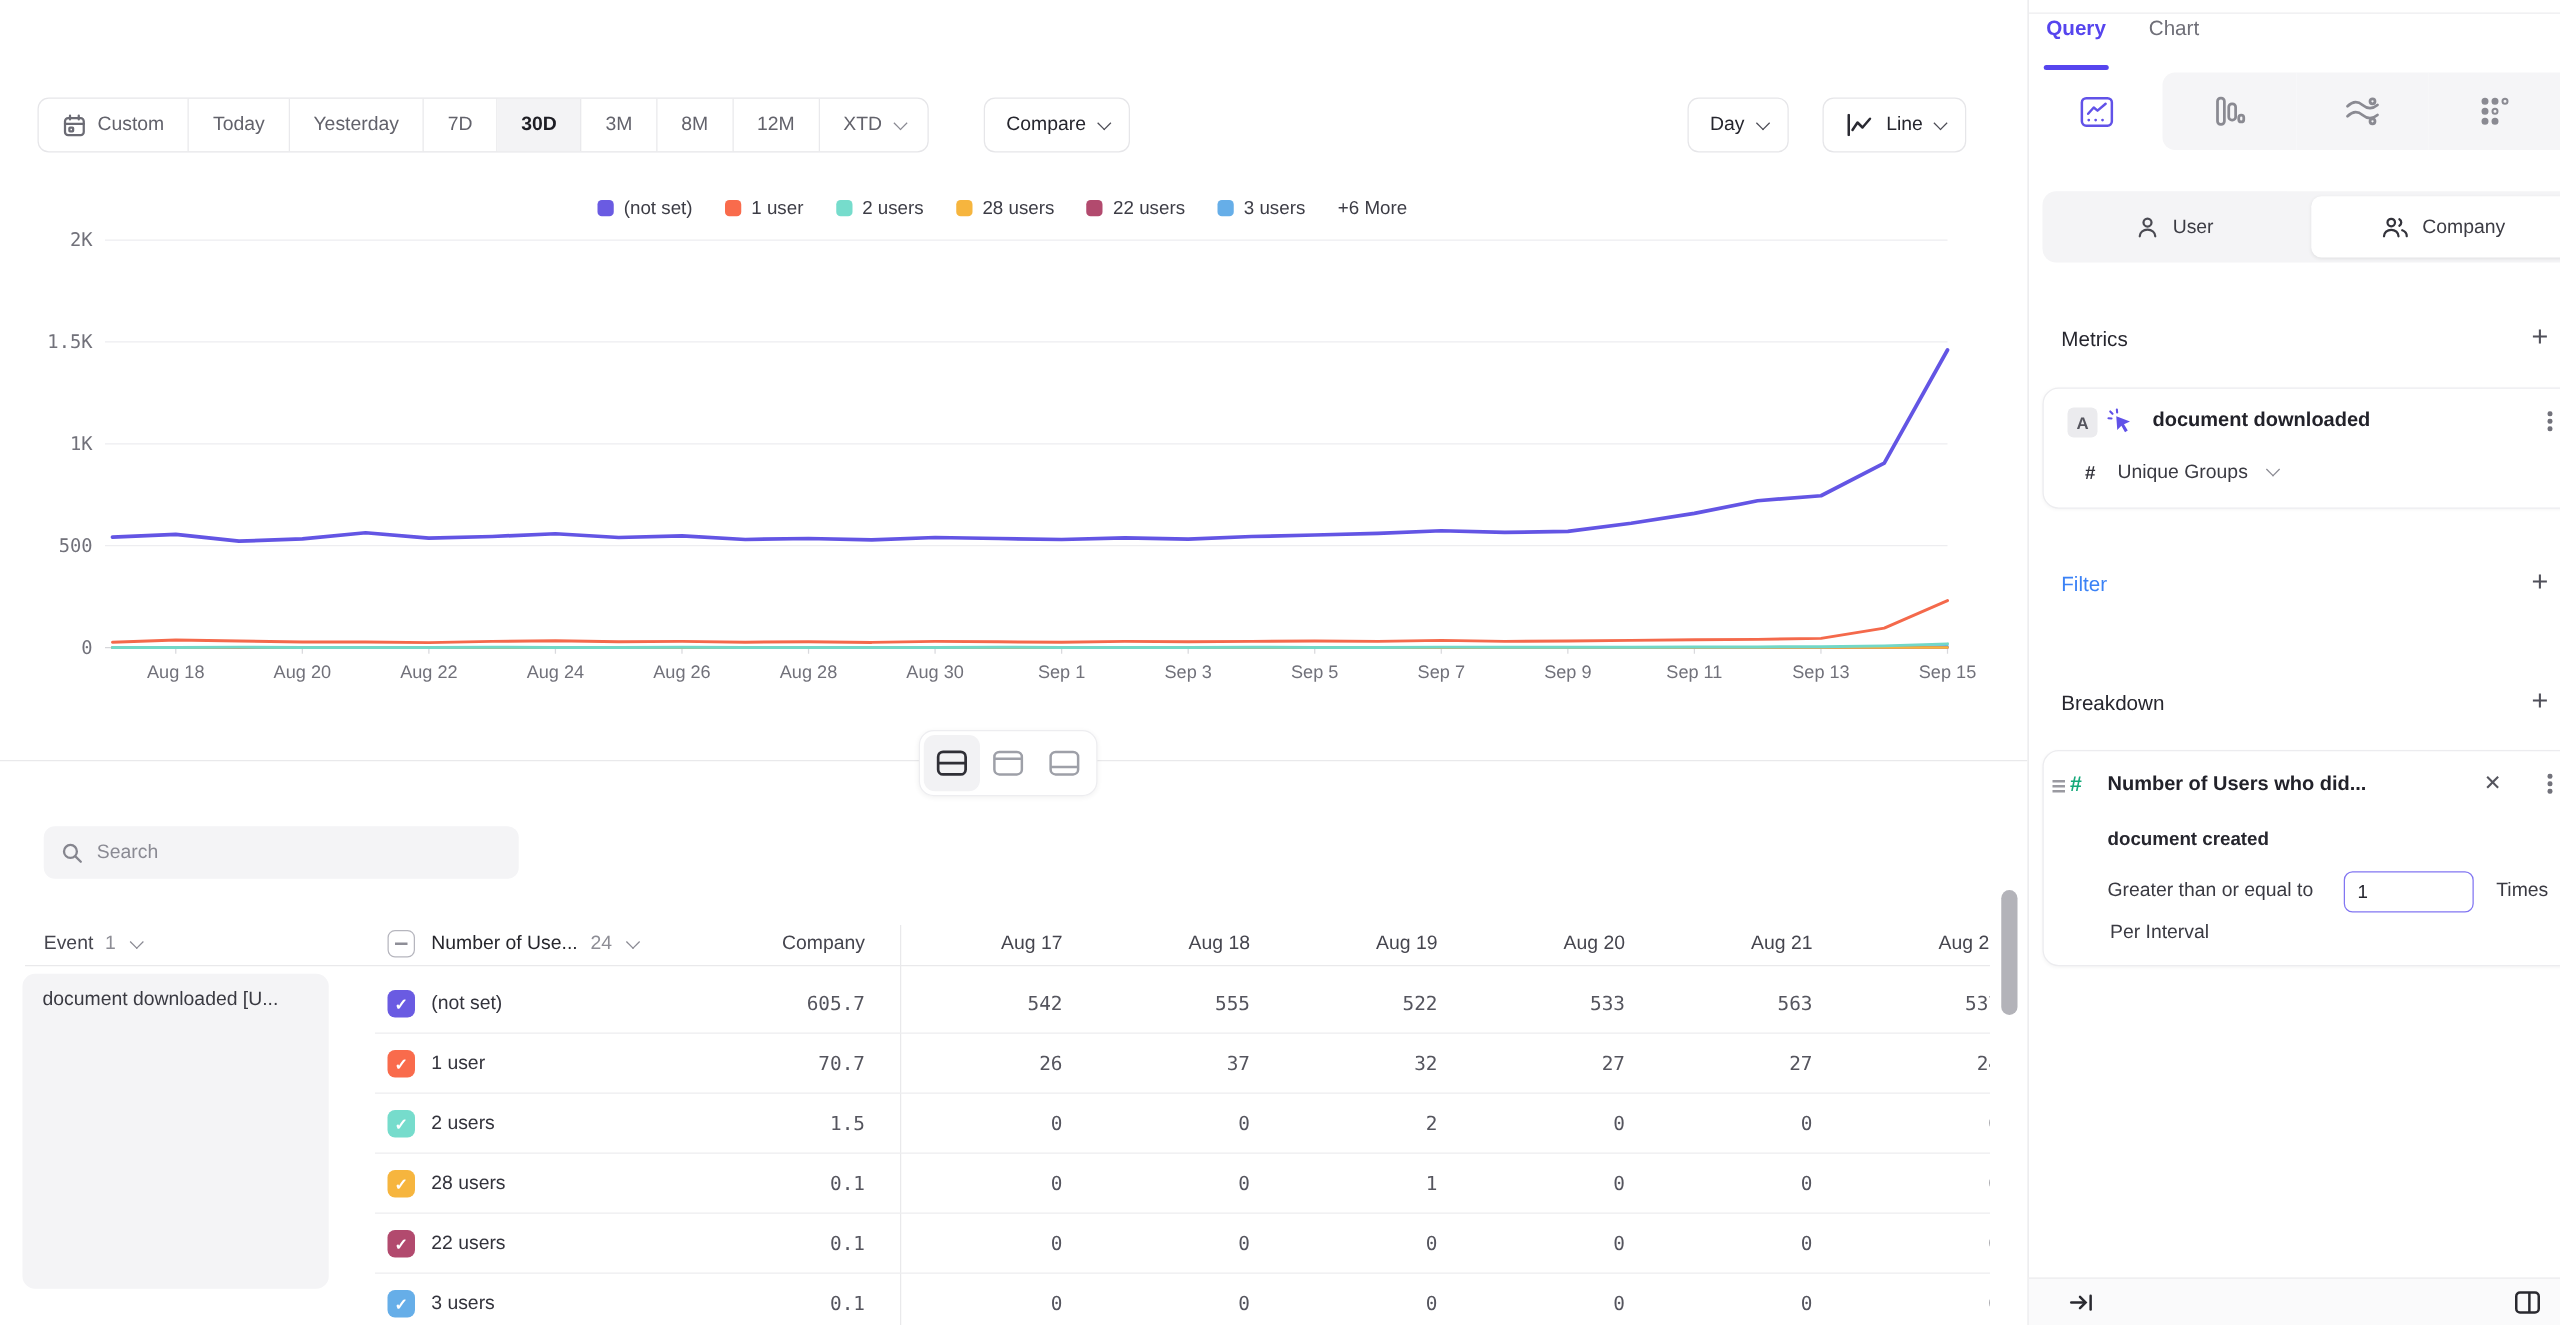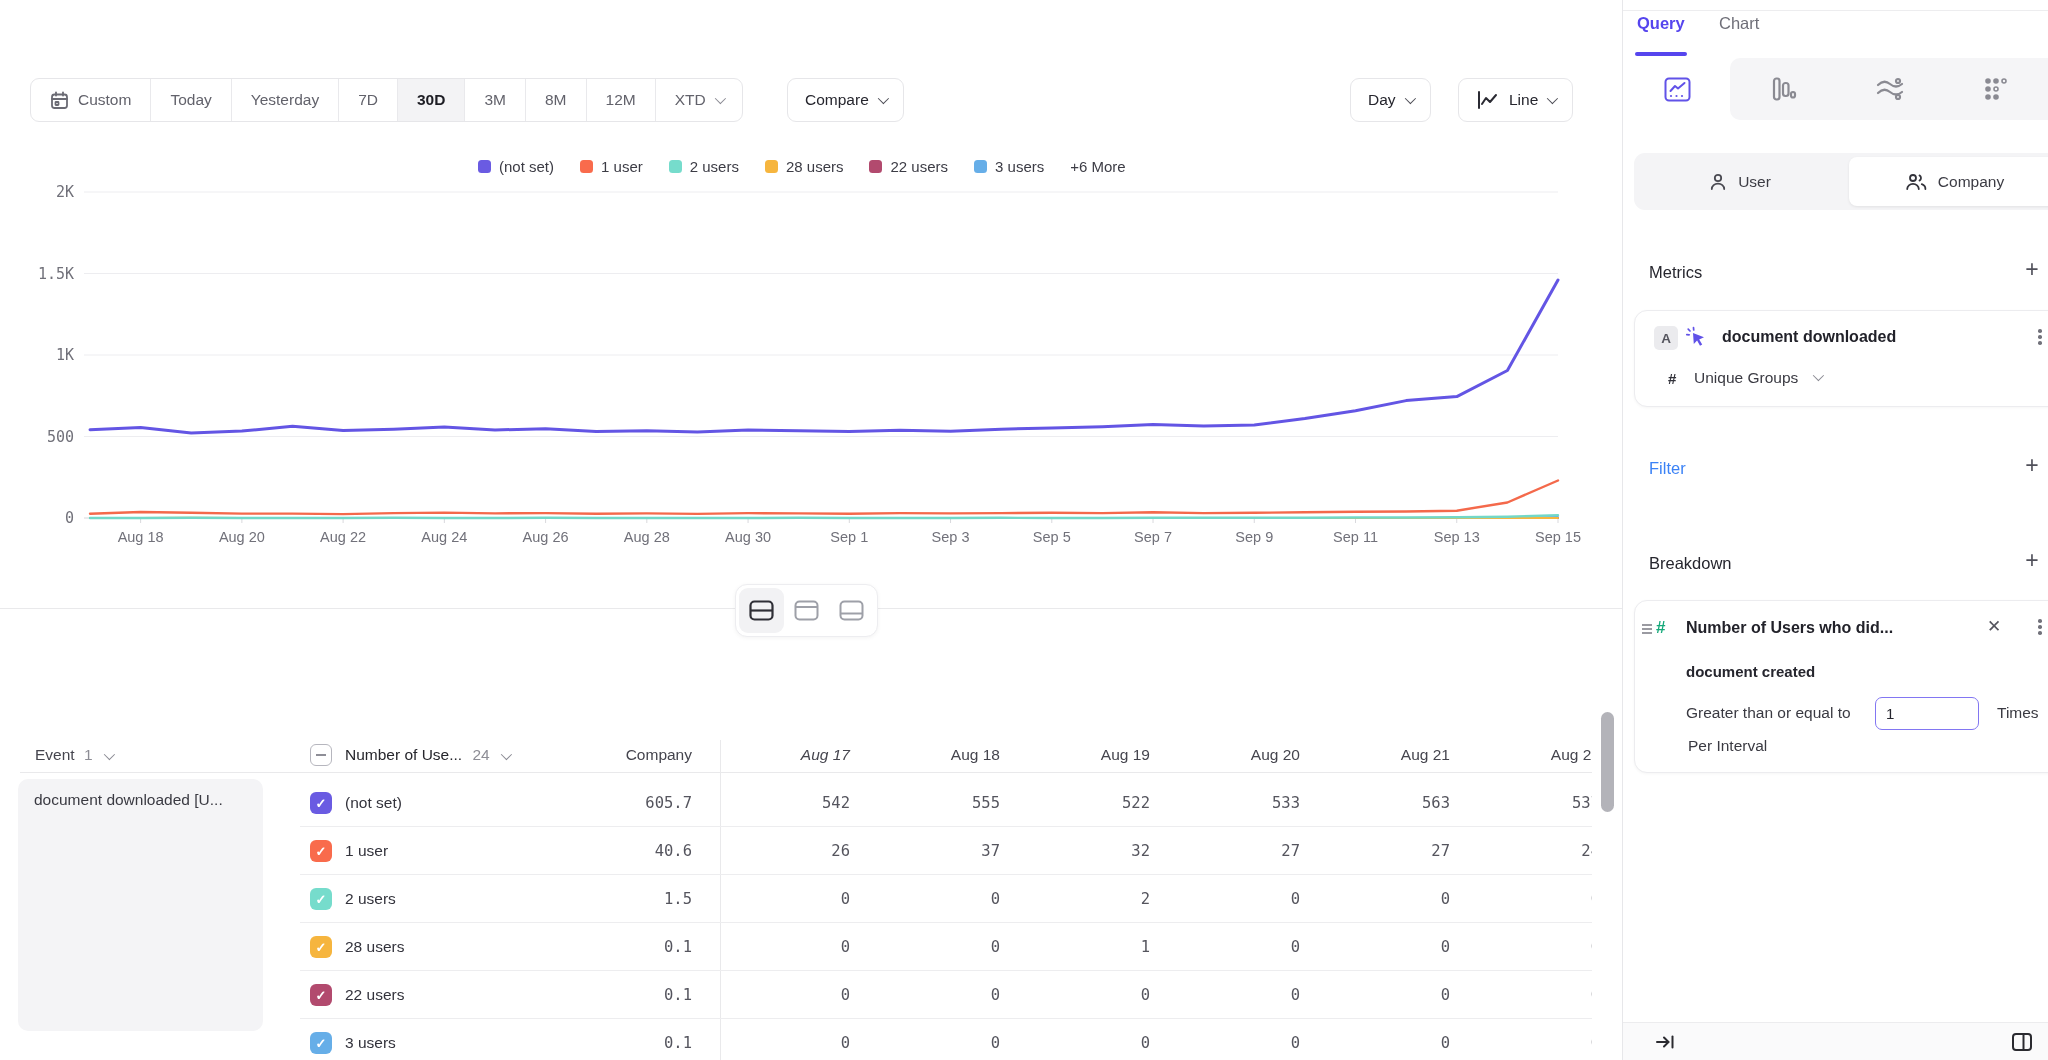--- a/index.html
+++ b/index.html
@@ -263,39 +263,46 @@
         </svg>
     </button>
     <button class="lay-btn">
       <svg width="25" height="21" viewBox="0 0 25 21" fill="none" stroke="#9ea0a8" stroke-width="2">
           <rect x="1.5" y="1.5" width="22" height="18" rx="4"></rect>
           <line x1="1.5" y1="13.5" x2="23.5" y2="13.5"></line>
         </svg>
     </button>
   </div>
 
+  <div class="abs search">
+    <svg width="19" height="19" viewBox="0 0 19 19" fill="none" stroke="#85858e" stroke-width="2" stroke-linecap="round">
+        <circle cx="8" cy="8" r="5.6"></circle>
+        <line x1="12.5" y1="12.5" x2="17" y2="17"></line>
+      </svg>
+    <input value="" placeholder="Search" style="">
+  </div>
 
   <div class="abs table-wrap">
     <div class="table-scroll" id="table-scroll">
       <div class="th" style="left:35px;">
         <span style="font-weight:500;">Event</span>
         <span style="color:#8d8d95;margin-left:5px;">1</span>
         <i class="chev" style="margin-left:7px;"></i>
       </div>
       <div class="cb-head">
           <i></i>
         </div>
       <div class="th" style="left:345px;">
         <span style="font-weight:500;color:#26262c;">Number of Use...</span>
         <span style="color:#8d8d95;margin-left:6px;">24</span>
         <i class="chev" style="margin-left:7px;"></i>
       </div>
       <div class="th num" style="left:540px;width:152px;">Company</div>
       <div id="date-headers">
-          <div class="th num" style="left: 700px; width: 150px; font-style: italic;">Aug 17</div>
+          <div class="th num" style="left: 700px; width: 150px;">Aug 17</div>
           <div class="th num" style="left: 850px; width: 150px;">Aug 18</div>
           <div class="th num" style="left: 1000px; width: 150px;">Aug 19</div>
           <div class="th num" style="left: 1150px; width: 150px;">Aug 20</div>
           <div class="th num" style="left: 1300px; width: 150px;">Aug 21</div>
           <div class="th num" style="left: 1450px; width: 150px;">Aug 22</div>
         </div>
       <div class="head-underline"></div>
       <div class="col-divider"></div>
       <div id="table-rows">
           <div class="t-row" style="top: 39px;">
@@ -305,21 +312,21 @@
             <span class="rnum" style="left: 700px; width: 150px;">542</span>
             <span class="rnum" style="left: 850px; width: 150px;">555</span>
             <span class="rnum" style="left: 1000px; width: 150px;">522</span>
             <span class="rnum" style="left: 1150px; width: 150px;">533</span>
             <span class="rnum" style="left: 1300px; width: 150px;">563</span>
             <span class="rnum" style="left: 1450px; width: 150px;">537</span>
           </div>
           <div class="t-row" style="top: 87px;">
             <div class="cb" style="background: rgb(249, 107, 76);">✓</div>
             <span class="rlbl">1 user</span>
-            <span class="rnum" style="left: 540px; width: 152px;">40.6</span>
+            <span class="rnum" style="left: 540px; width: 152px;">70.7</span>
             <span class="rnum" style="left: 700px; width: 150px;">26</span>
             <span class="rnum" style="left: 850px; width: 150px;">37</span>
             <span class="rnum" style="left: 1000px; width: 150px;">32</span>
             <span class="rnum" style="left: 1150px; width: 150px;">27</span>
             <span class="rnum" style="left: 1300px; width: 150px;">27</span>
             <span class="rnum" style="left: 1450px; width: 150px;">24</span>
           </div>
           <div class="t-row" style="top: 135px;">
             <div class="cb" style="background: rgb(118, 220, 204);">✓</div>
             <span class="rlbl">2 users</span>

